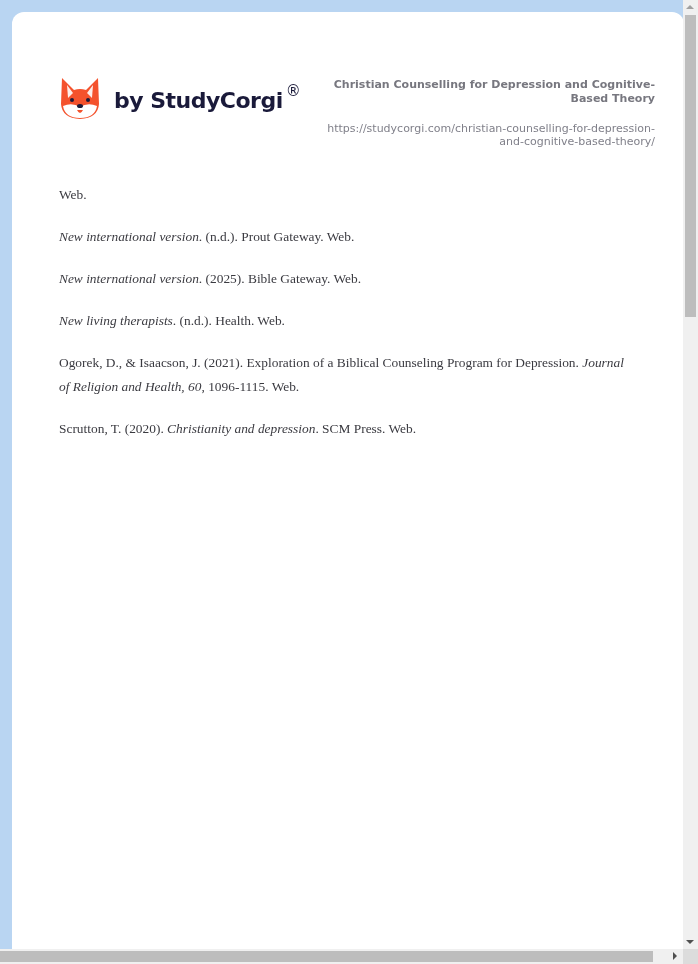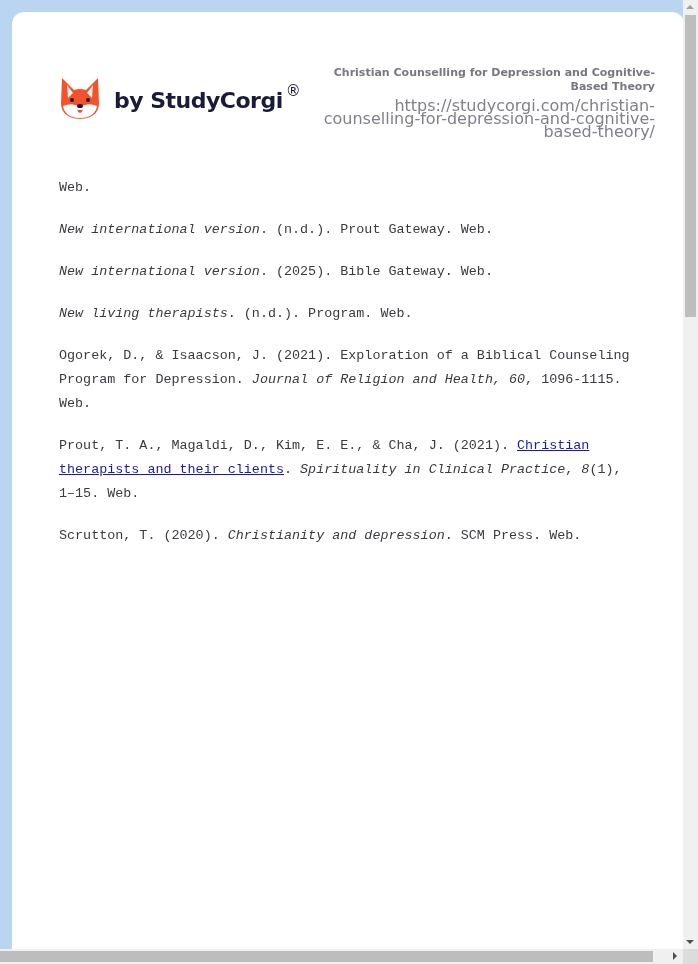--- a/index.html
+++ b/index.html
@@ -24,35 +24,35 @@
     margin-left: 14px; margin-top: 4px;
     font-family: "DejaVu Sans", sans-serif;
     font-weight: bold; font-size: 22px; color: #1a1a3a;
     letter-spacing: -0.5px;
   }
   .reg {
     font-size: 15px; color: #1a1a3a; position: relative; top: -12px; margin-left: 3px;
     font-weight: normal;
   }
   .header-right {
-    position: absolute; right: 29px; top: 54px; width: 350px;
+    position: absolute; right: 29px; top: 66px; width: 350px;
     text-align: right;
   }
   .doc-title {
     font-family: "DejaVu Sans", sans-serif; font-weight: bold;
     font-size: 11px; line-height: 14px; color: #77777f;
   }
   .doc-url {
-    margin-top: 5px;
+    margin-top: 16px;
     font-family: "DejaVu Sans", sans-serif;
-    font-size: 16px; line-height: 13px; color: #80808a;
+    font-size: 11px; line-height: 13px; color: #80808a;
   }
   .refs {
-    position: absolute; left: 47px; top: 164px; width: 575px;
-    font-family: Liberation Mono, monospace;
+    position: absolute; left: 47px; top: 171px; width: 575px;
+    font-family: Liberation Serif, serif;
     font-size: 13.4px; line-height: 24px; color: #3a3a40;
   }
   .ref { margin: 0 0 18px 0; }
   .ref i { font-style: italic; }
   .ref a { color: #1a1aa6; text-decoration: underline; }
   
   .vscroll {
     position: absolute; right: 0; top: 0; width: 15px; height: 949px;
     background: #f0f0f0;
   }
@@ -98,23 +98,22 @@
 
   <div class="header-right">
     <div class="doc-title">Christian Counselling for Depression and Cognitive-Based Theory</div>
     <div class="doc-url">https://studycorgi.com/christian-counselling-for-depression-and-cognitive-based-theory/</div>
   </div>
 
   <div class="refs" id="refs">
       <p class="ref"><span>Web.</span></p>
       <p class="ref"><i>New international version</i><span>. (n.d.). Prout Gateway. Web.</span></p>
       <p class="ref"><i>New international version</i><span>. (2025). Bible Gateway. Web.</span></p>
-      <p class="ref"><i>New living therapists</i><span>. (n.d.). Program. Web.</span></p>
+      <p class="ref"><i>New living therapists</i><span>. (n.d.). Health. Web.</span></p>
       <p class="ref"><span>Ogorek, D., &amp; Isaacson, J. (2021). Exploration of a Biblical Counseling Program for Depression. </span><i>Journal of Religion and Health, 60</i><span>, 1096-1115. Web.</span></p>
-      <p class="ref"><span>Prout, T. A., Magaldi, D., Kim, E. E., &amp; Cha, J. (2021). </span><a href="#">Christian therapists and their clients</a><span>. </span><i>Spirituality in Clinical Practice</i><span>, </span><i>8</i><span>(1), 1–15. Web.</span></p>
       <p class="ref"><span>Scrutton, T. (2020). </span><i>Christianity and depression</i><span>. SCM Press. Web.</span></p>
     </div>
 </div>
 
 <div class="vscroll">
   <div class="arrow-up"></div>
   <div class="thumb"></div>
   <div class="arrow-down"></div>
 </div>
 <div class="hscroll">

